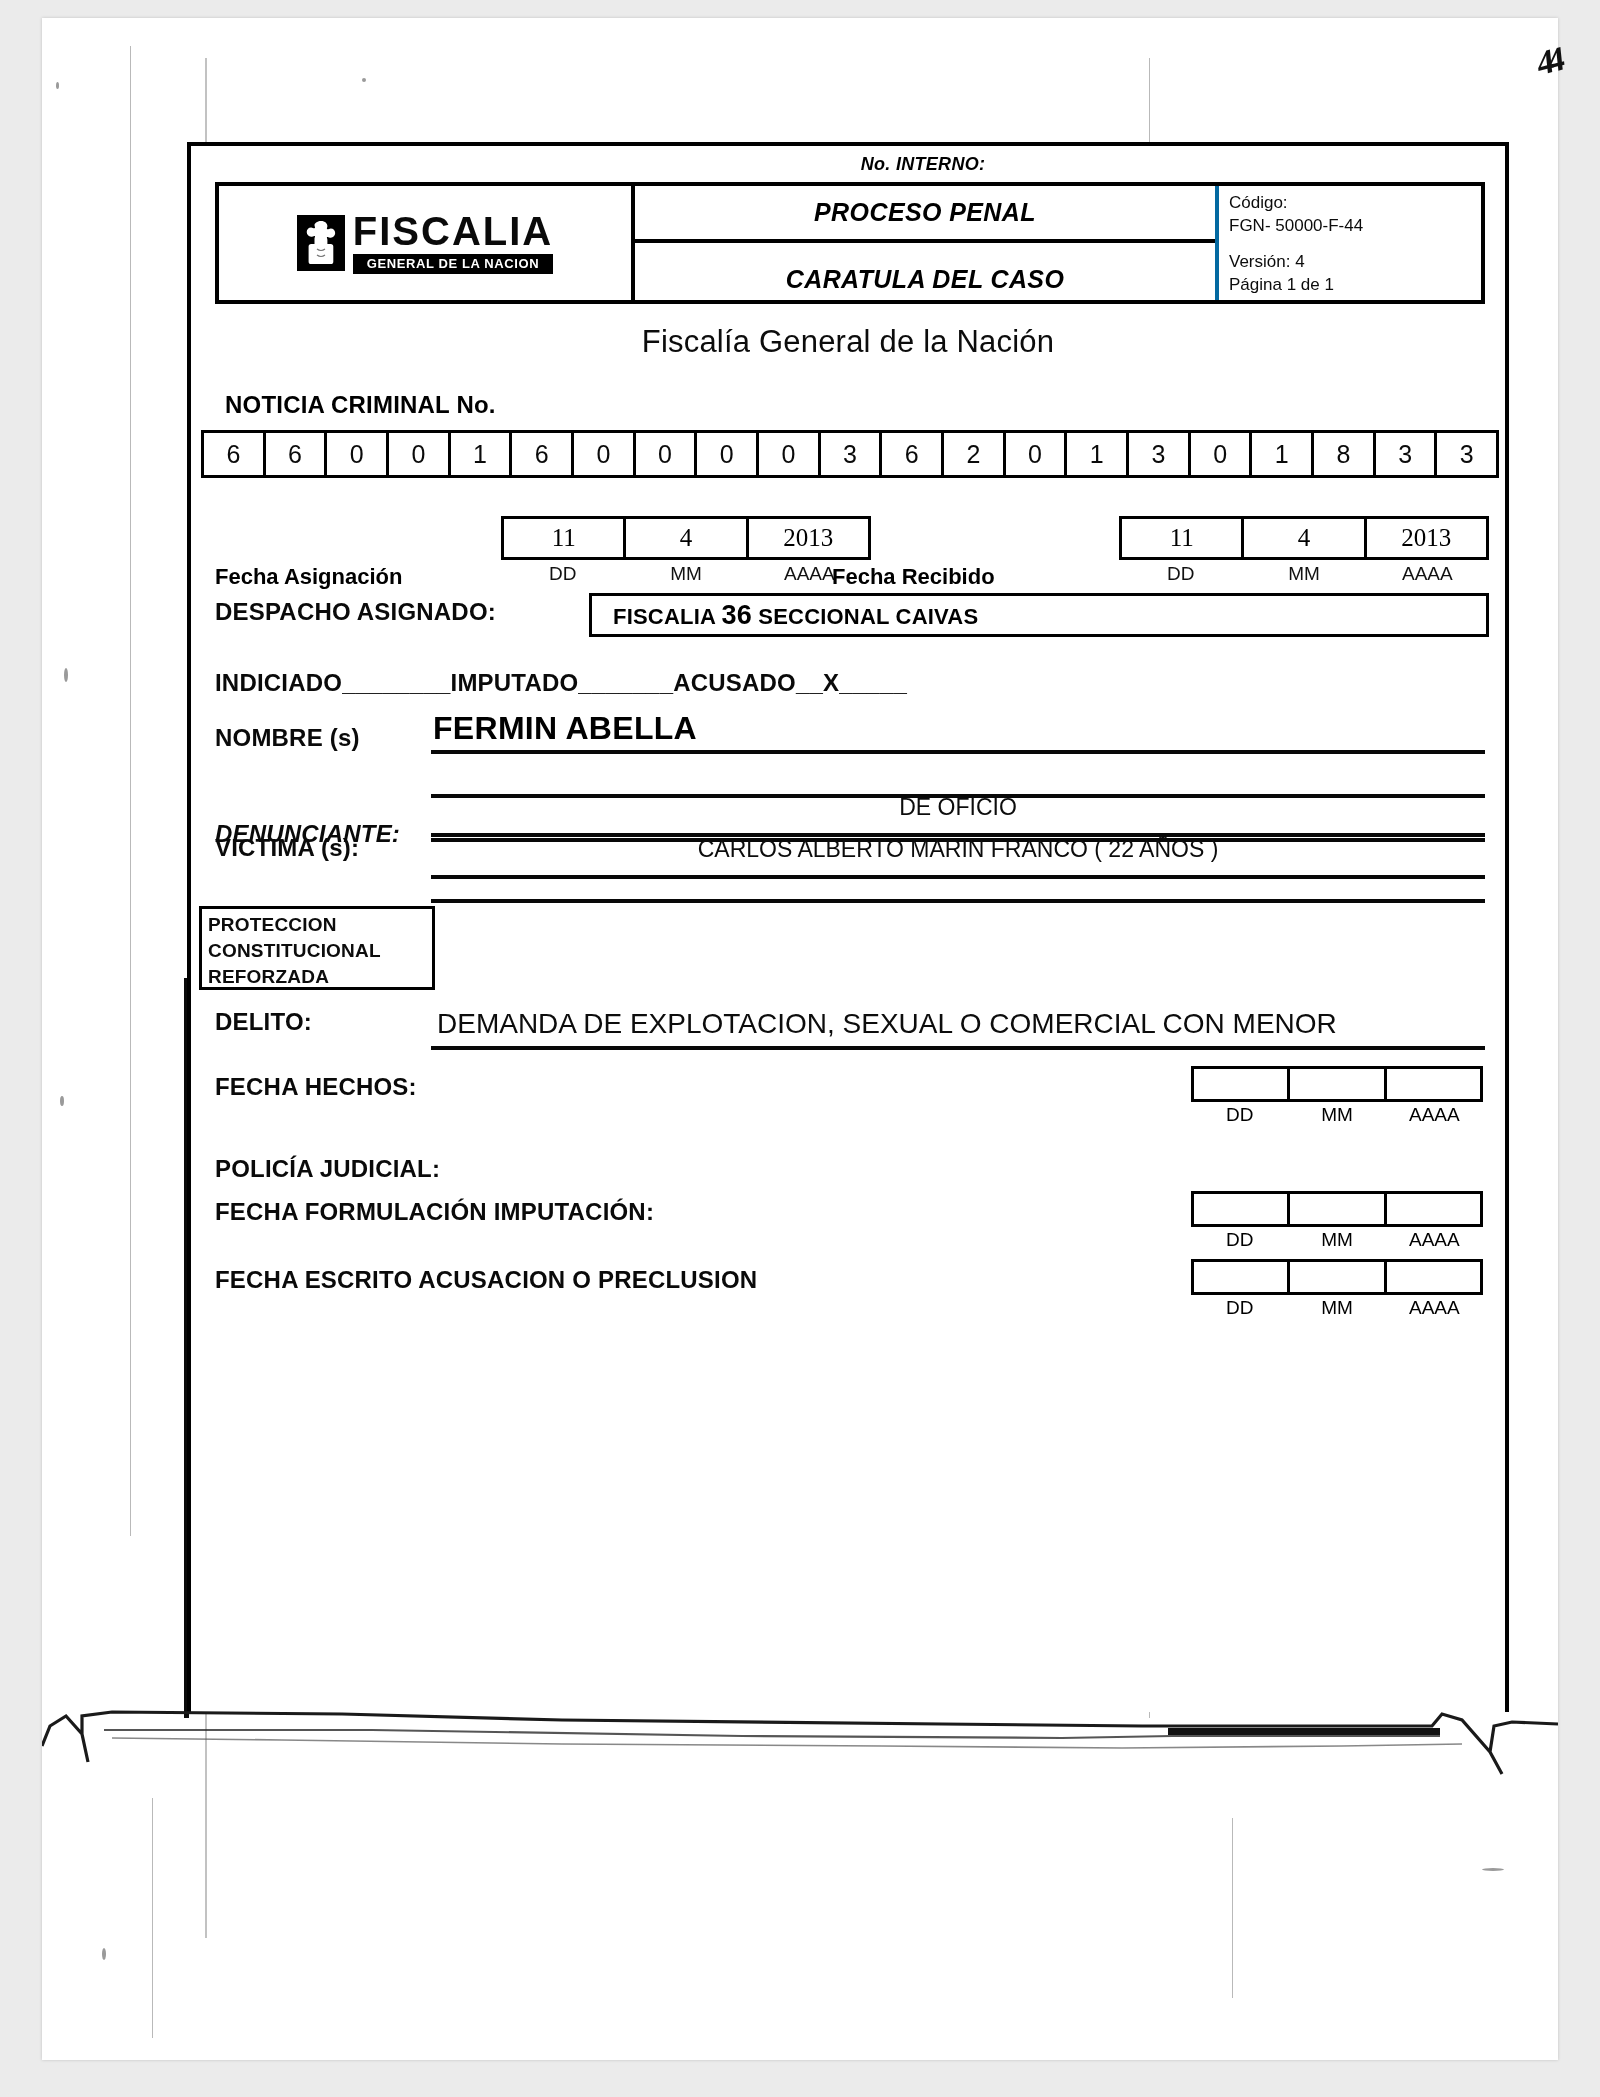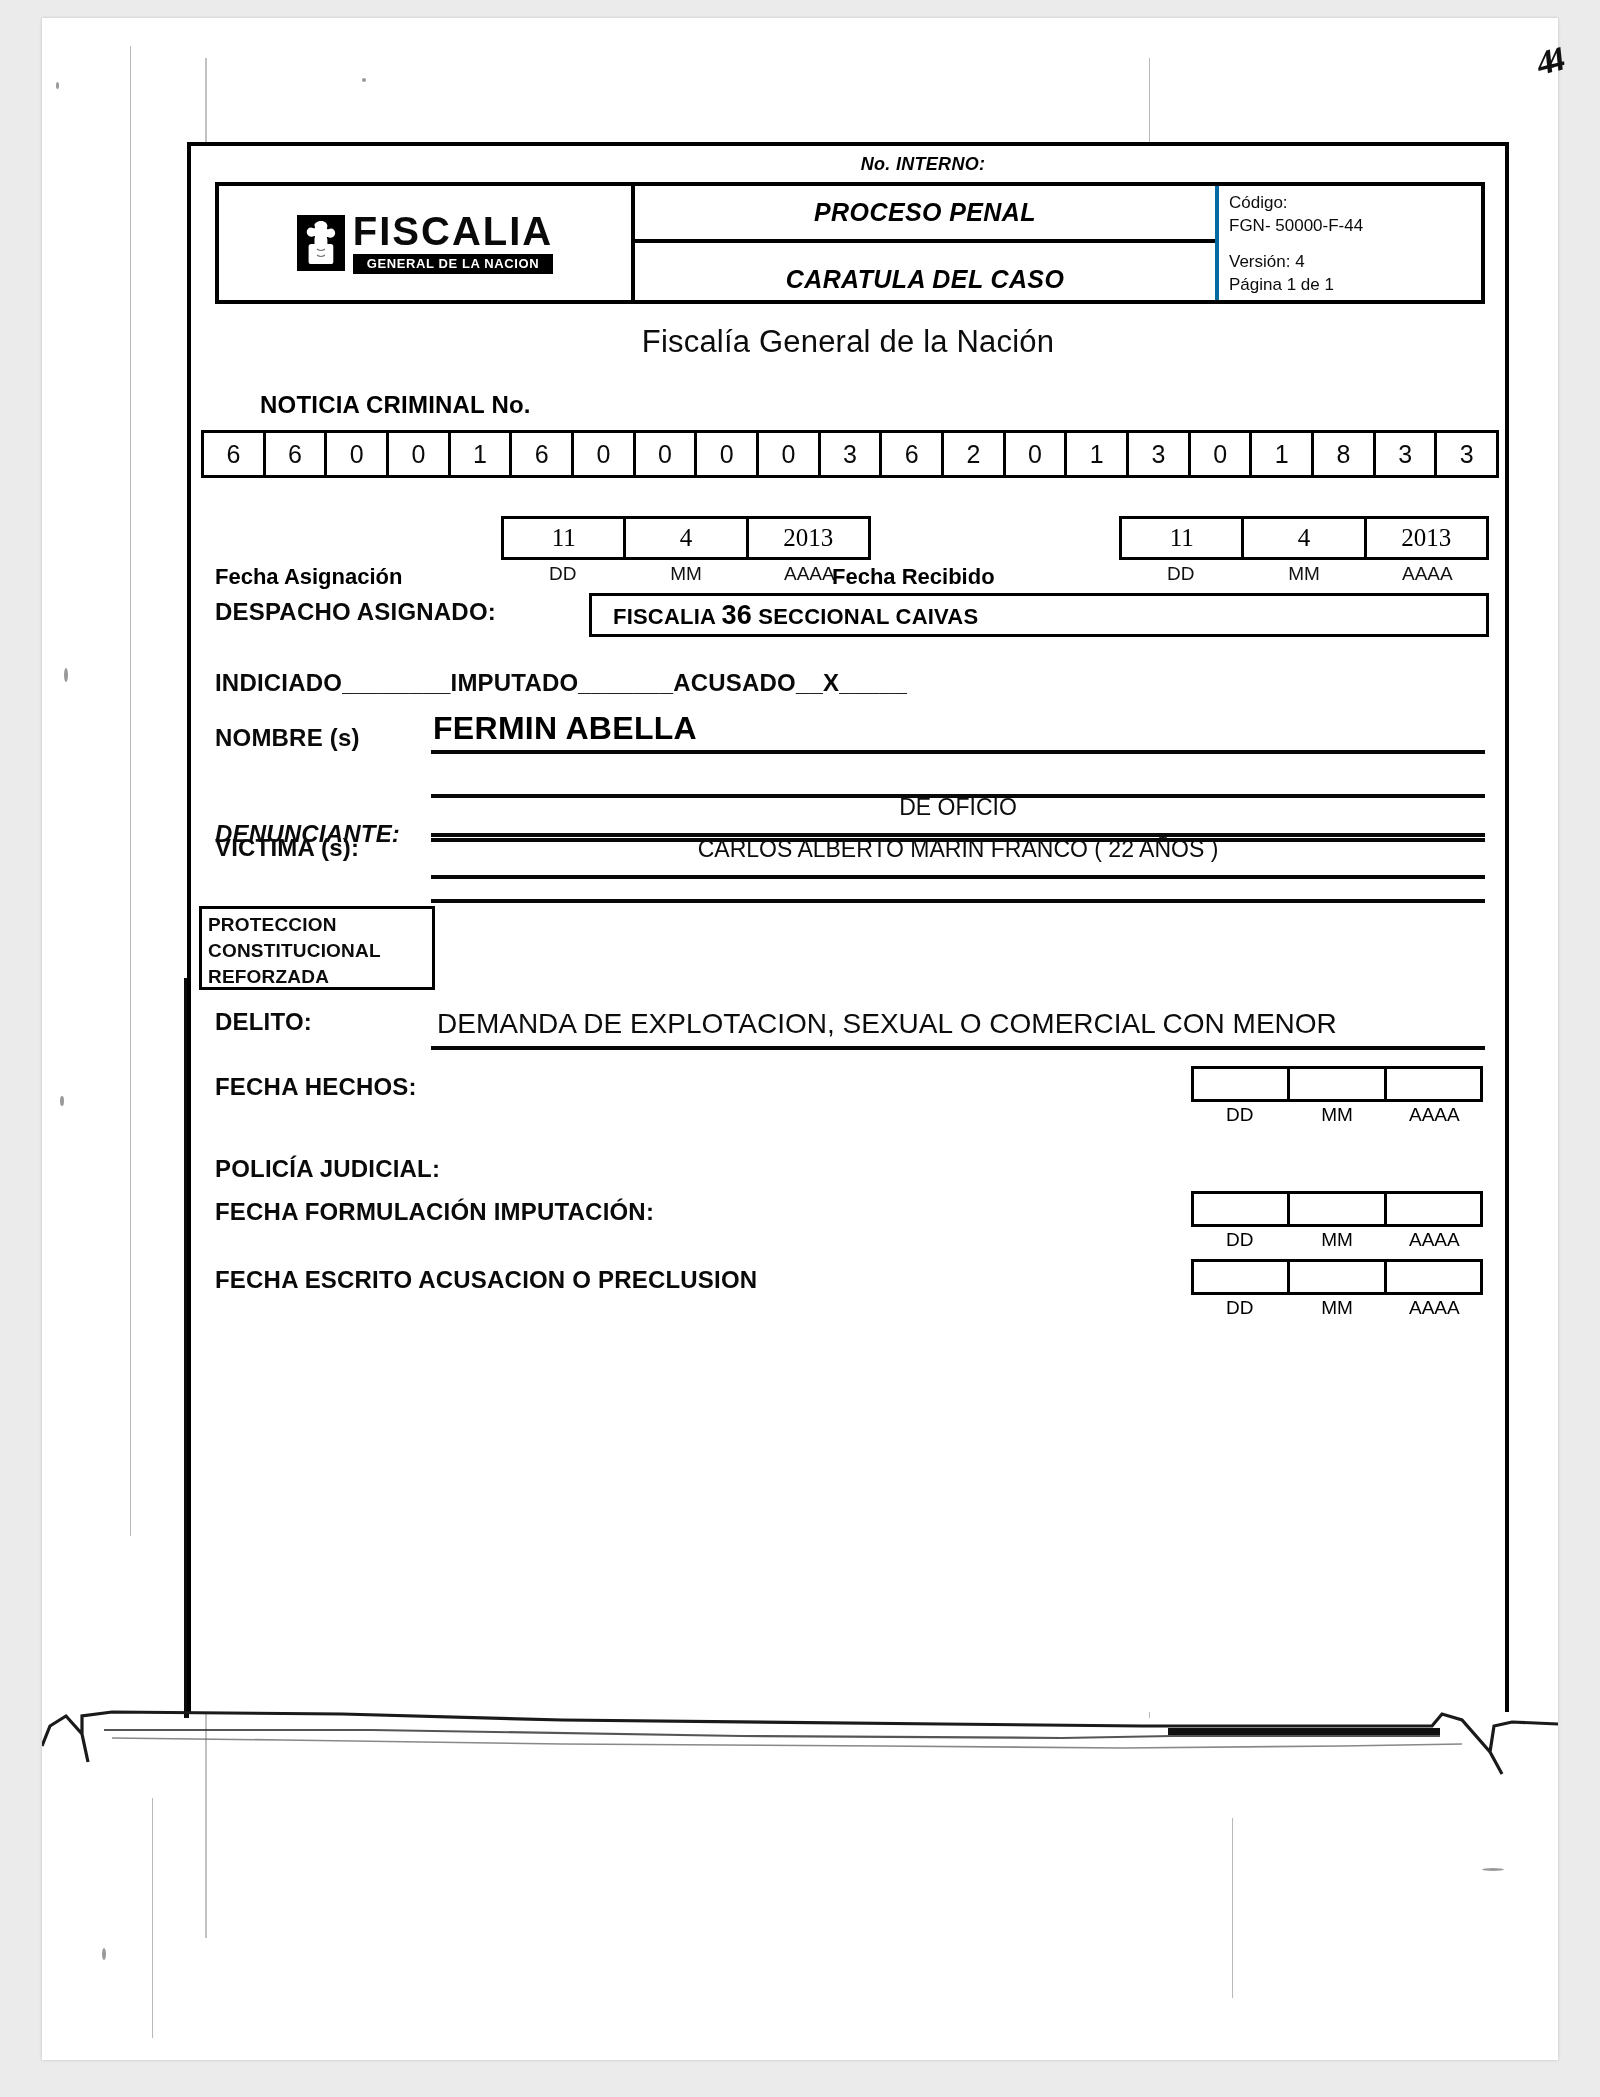--- a/index.html
+++ b/index.html
@@ -205,21 +205,20 @@
     font-size: 31px;
     color: #0c0c0c;
     letter-spacing: .2px;
   }
   #noticia-label {
     position: absolute;
     left: 34px; top: 245px;
     font-size: 24px;
     font-weight: bold;
     letter-spacing: .2px;
-    margin-left: 35px;
   }
 
   
   #digit-row {
     position: absolute;
     left: 10px;
     top: 284px;
     width: 1298px;
     height: 48px;
     display: flex;

